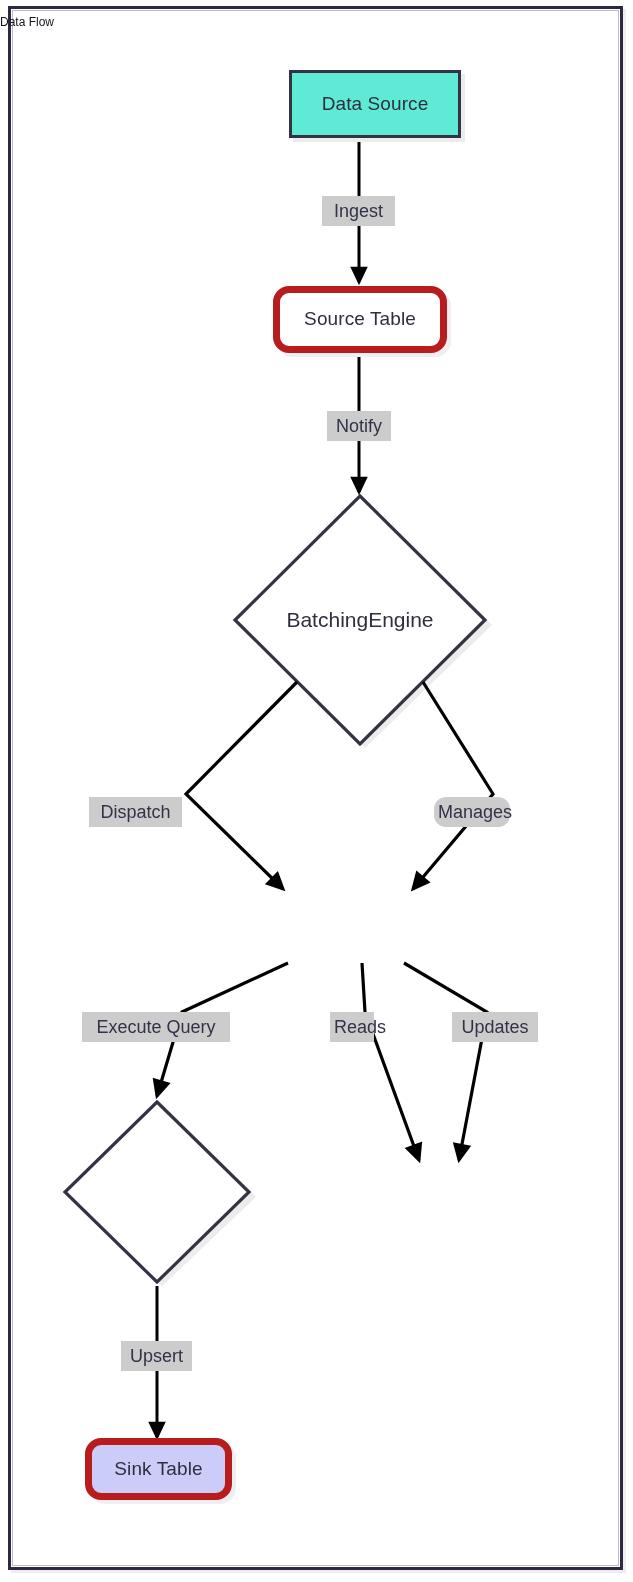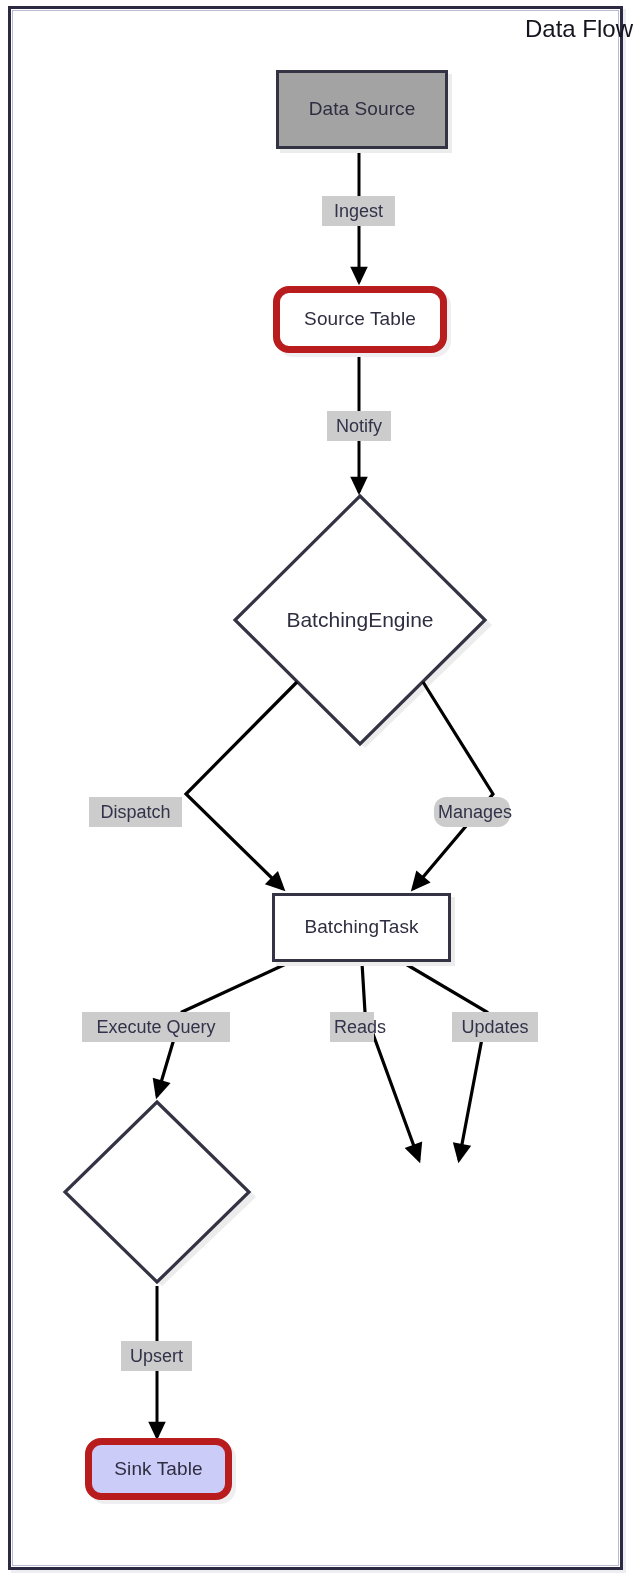--- a/index.html
+++ b/index.html
@@ -91,22 +91,22 @@
     padding: 0 4px;
     box-sizing: border-box;
     white-space: nowrap;
     text-align: center;
   }
   #diagram-title {
     position: absolute;
     left: 0;
     top: 15px;
     width: 633px;
-    text-align: right;
-    font-size: 24px;
+    text-align: left;
+    font-size: 12px;
     color: #14141e;
   }
 </style>
 </head>
 <body>
 
 <div id="diagram-root">
 
   <div id="outer-frame"></div>
   <div id="inner-frame"></div>
@@ -136,35 +136,32 @@
 
     <path d="M 288,963 L 182,1012 L 157,1096" stroke="#000000" stroke-width="3.2" fill="none" marker-end="url(#arrow)"></path>
 
     <path d="M 362,963 L 365,1012 L 419,1160" stroke="#000000" stroke-width="3.2" fill="none" marker-end="url(#arrow)"></path>
 
     <path d="M 404,963 L 487,1012 L 459,1160" stroke="#000000" stroke-width="3.2" fill="none" marker-end="url(#arrow)"></path>
 
     <path d="M 157,1286 L 157,1437" stroke="#000000" stroke-width="3" fill="none" marker-end="url(#arrow)"></path>
   </svg>
 
-  <div class="node node-rect" style="left:276px; top:70px; width:172px; height:79px; background:#a3a3a3; border-color:#333344;">
+  <div class="node node-rect" style="left:289px; top:70px; width:172px; height:68px; background:#5eead4; border-color:#333344;">
     <span>Data Source</span>
   </div>
 
   <div class="node node-round" style="left:273px; top:286px; width:174px; height:67px;">
     <span>Source Table</span>
   </div>
 
   <div class="diamond-label" style="left:235px; top:605px; width:250px; height:30px;">
     <span>BatchingEngine</span>
   </div>
 
-  <div class="node node-rect" style="left:272px; top:893px; width:179px; height:69px;">
-    <span>BatchingTask</span>
-  </div>
 
 
 
   <div class="node node-round" style="left:85px; top:1438px; width:147px; height:62px; background:#ccccf9;">
     <span>Sink Table</span>
   </div>
 
   <div class="edge-label" style="left:322px; top:196px; width:73px;">Ingest</div>
 
   <div class="edge-label" style="left:327px; top:411px; width:64px;">Notify</div>

